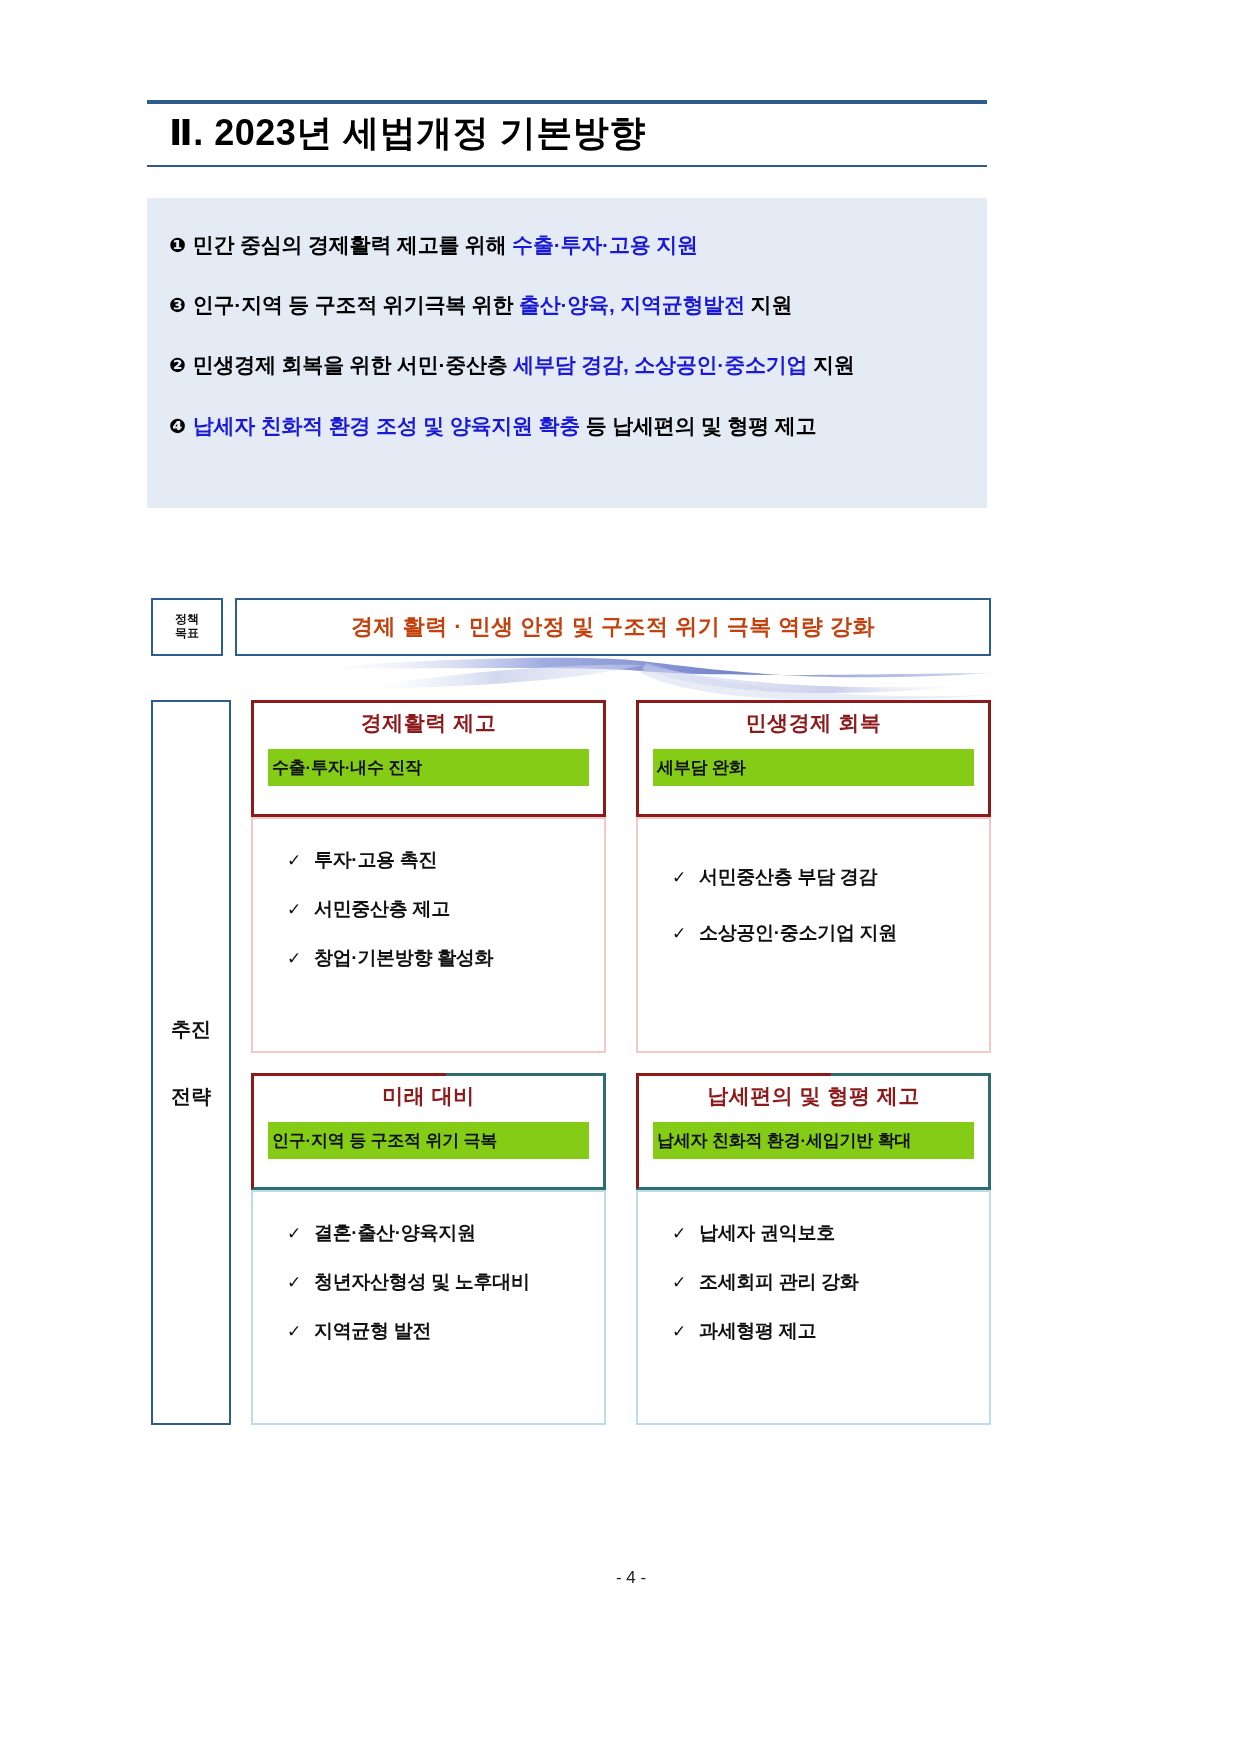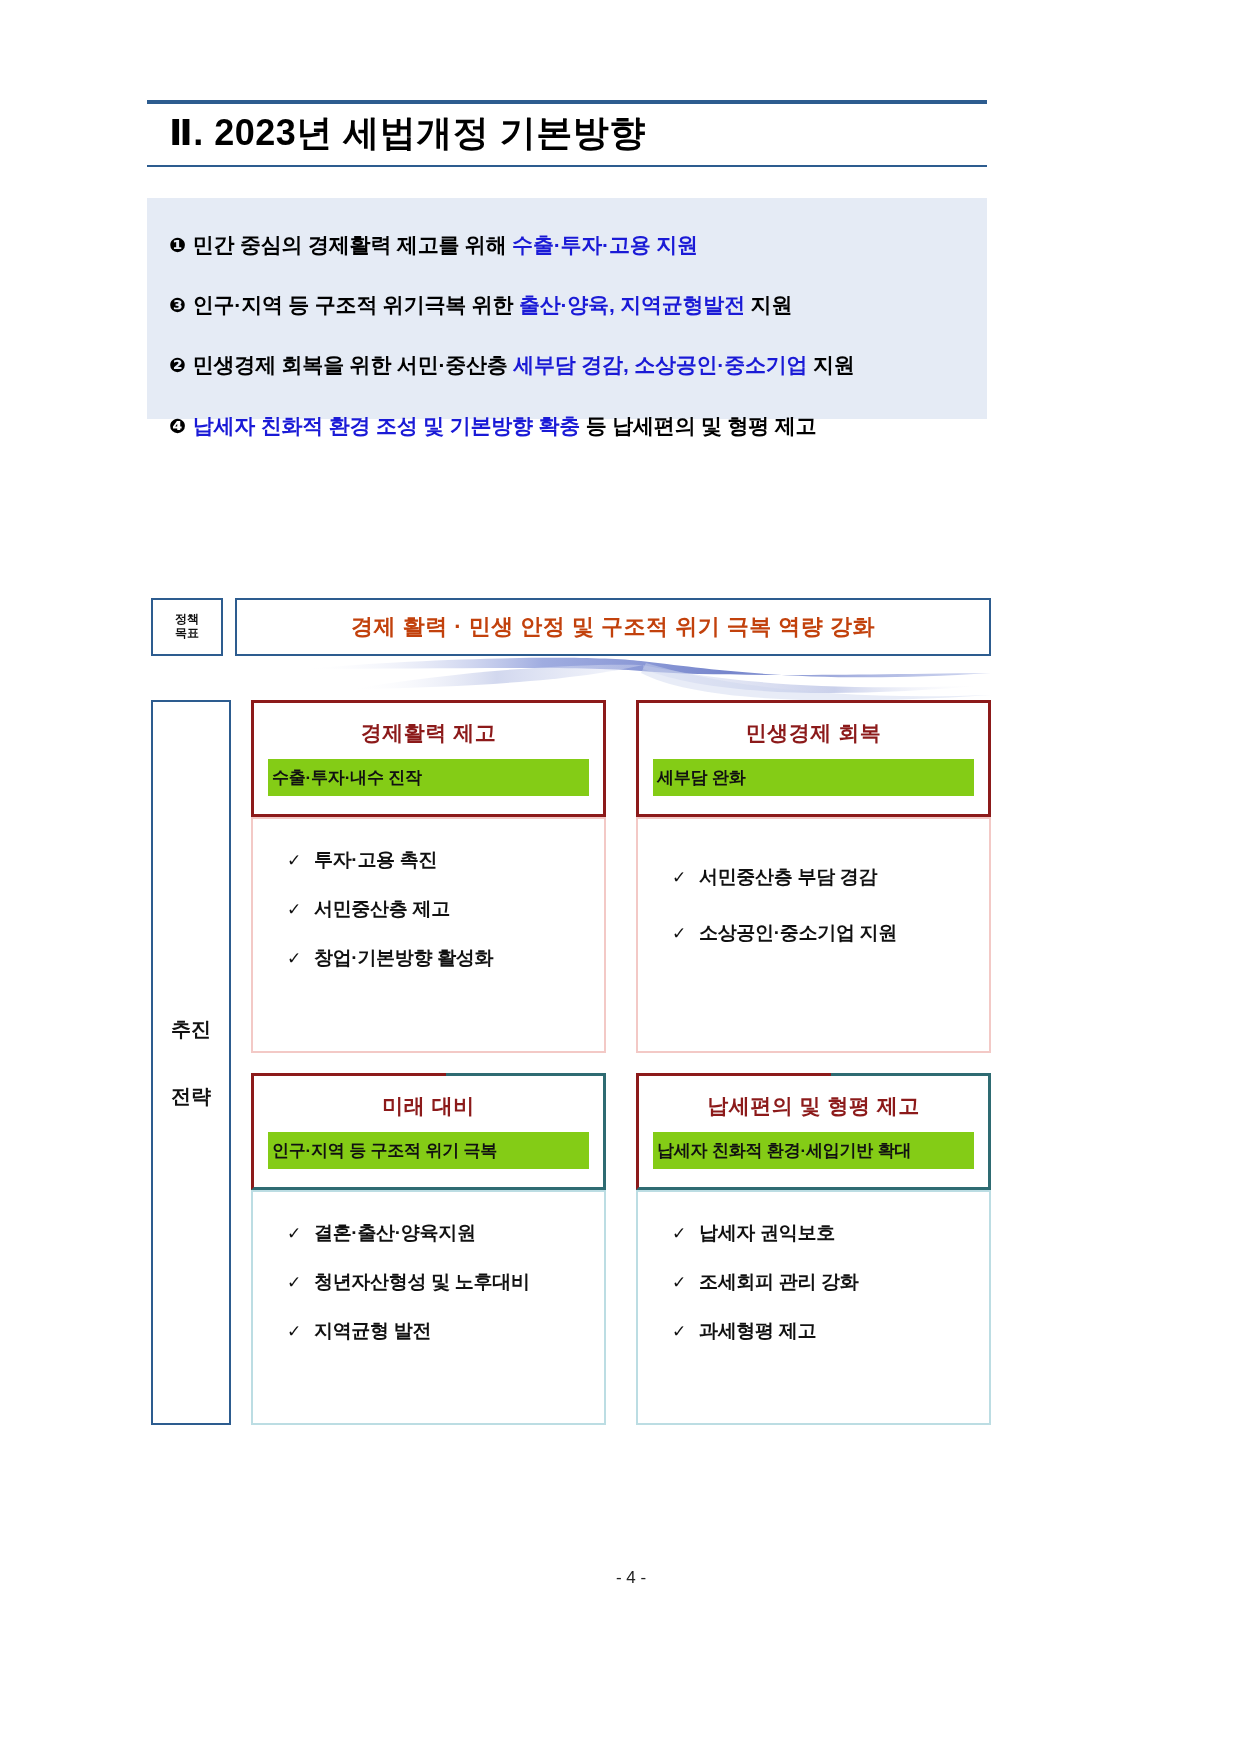--- a/index.html
+++ b/index.html
@@ -20,21 +20,21 @@
     height: 2px; background: #2d5c8f; width: 100%; margin-top: 2px;
   }
   .title-text {
     font-size: 36px; font-weight: bold; color: #000000;
     letter-spacing: 0.5px; padding: 6px 0 8px 22px; line-height: 1.25;
   }
 
   
   .intro-box {
     position: absolute; left: 136px; top: 198px;
-    width: 840px; height: 221px;
+    width: 840px; height: 310px;
     background: #e5ebf5;
     padding: 34px 20px 10px 22px;
   }
   .intro-item {
     font-size: 21px; color: #000000; font-weight: bold;
     line-height: 1.2; margin-bottom: 35px; white-space: nowrap;
     letter-spacing: -0.2px;
   }
   .intro-item .num { font-size: 20px; margin-right: 7px; }
   .blue { color: #1a1ad6; }
@@ -78,21 +78,21 @@
     display: grid;
     grid-template-columns: 1fr 1fr;
     grid-template-rows: 1fr 1fr;
     column-gap: 30px; row-gap: 20px;
   }
   .card { display: flex; flex-direction: column; }
 
   .card-head {
     border: 3px solid #8c1a1a;
     background: #ffffff;
-    padding: 16px 14px 14px 14px;
+    padding: 6px 14px 14px 14px;
     height: 117px;
   }
   .card-head.teal {
     border-color: #8c1a1a;
     border-right-color: #2e6b72;
     border-bottom-color: #2e6b72;
     position: relative;
   }
   .card-head.teal::after{
     content:""; position:absolute; left:55%; right:-3px; top:-3px; height:3px;
@@ -142,21 +142,21 @@
     <div class="intro-item">
       <span class="num">❶</span><span>민간 중심의 경제활력 제고를 위해 </span><span class="blue">수출·투자·고용 지원</span><span></span>
     </div>
     <div class="intro-item">
       <span class="num">❸</span><span>인구·지역 등 구조적 위기극복 위한 </span><span class="blue">출산·양육, 지역균형발전</span><span> 지원</span>
     </div>
     <div class="intro-item">
       <span class="num">❷</span><span>민생경제 회복을 위한 서민·중산층 </span><span class="blue">세부담 경감, 소상공인·중소기업</span><span> 지원</span>
     </div>
     <div class="intro-item">
-      <span class="num">❹</span><span></span><span class="blue">납세자 친화적 환경 조성 및 기본방향 확충</span><span> 등 납세편의 및 형평 제고</span>
+      <span class="num">❹</span><span></span><span class="blue">납세자 친화적 환경 조성 및 양육지원 확충</span><span> 등 납세편의 및 형평 제고</span>
     </div>
   </div>
 
   <div class="goal-row">
     <div class="goal-label">
       <span>정책</span>
       <span>목표</span>
     </div>
     <div class="goal-main">경제 활력 · 민생 안정 및 구조적 위기 극복 역량 강화</div>
   </div>

